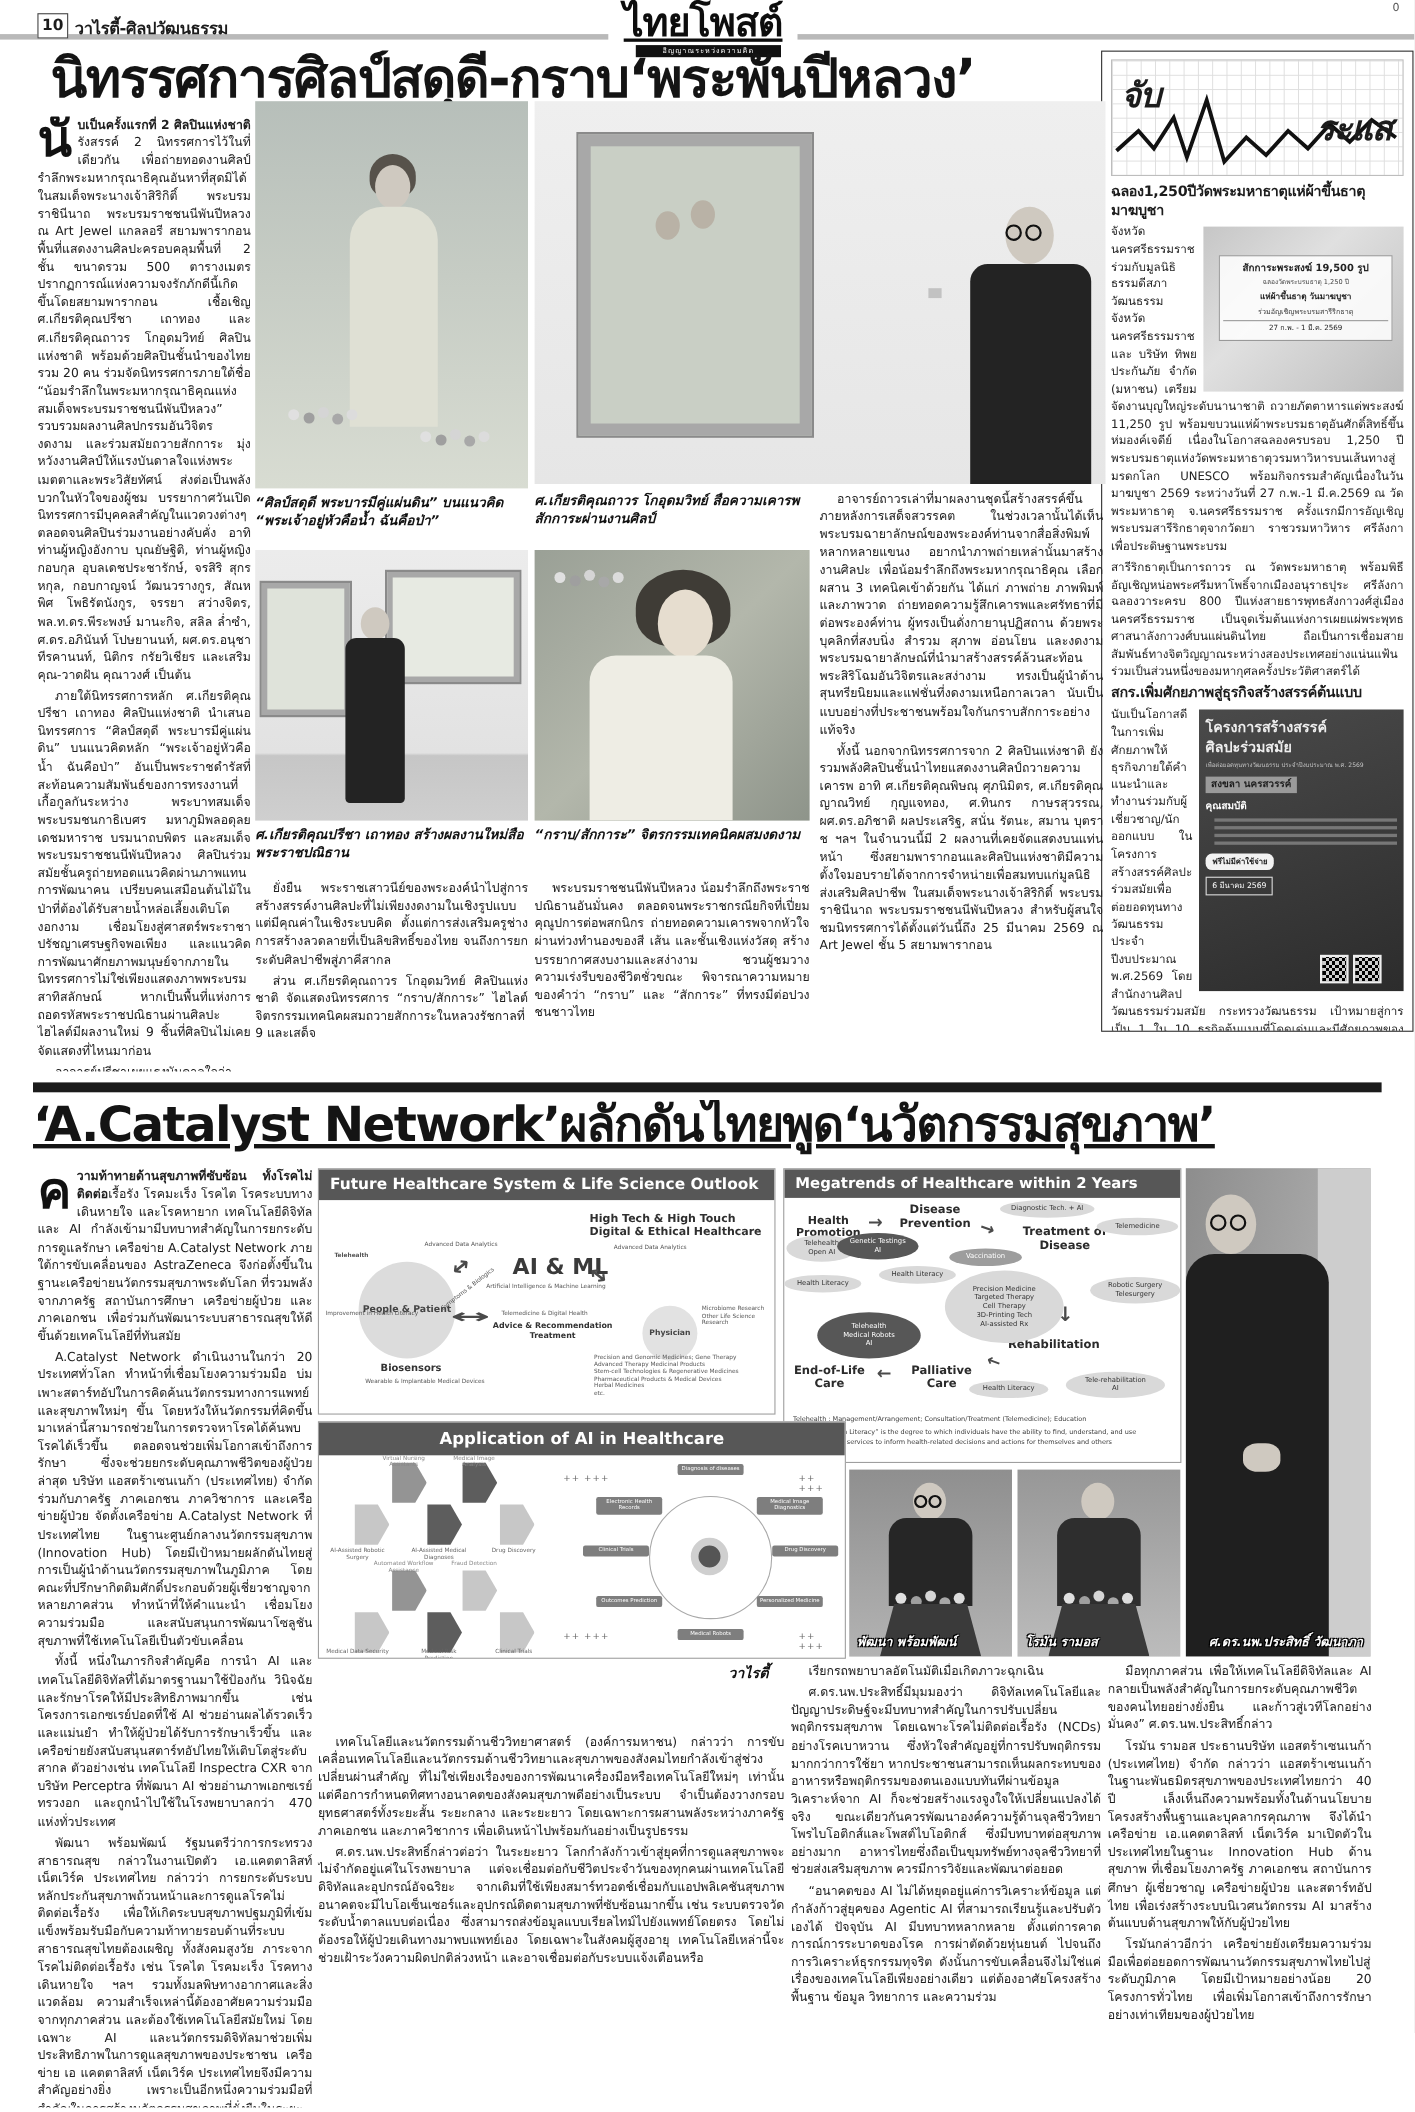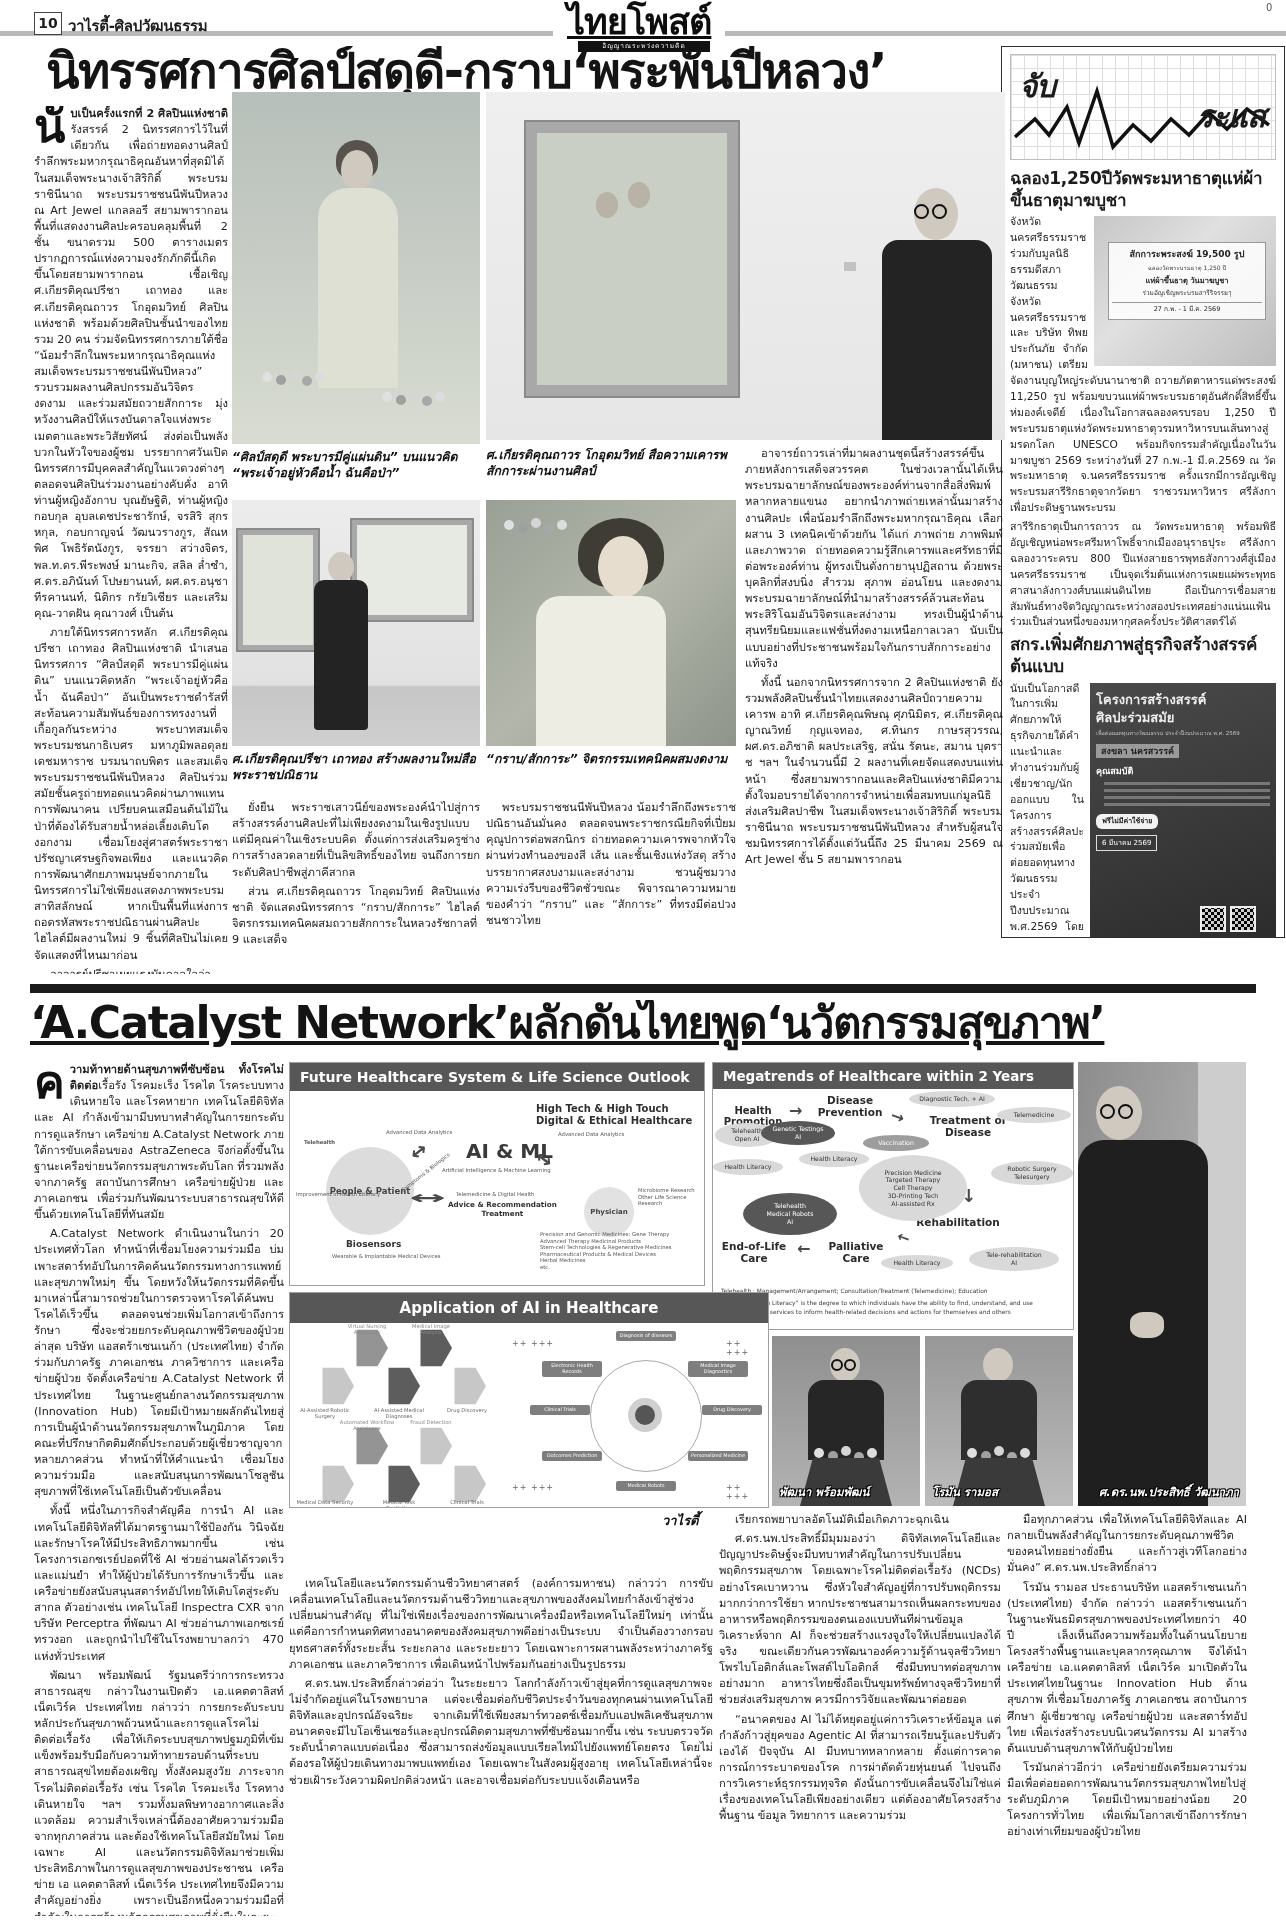--- a/index.html
+++ b/index.html
@@ -42,21 +42,21 @@
   .spk-cap{position:absolute;left:7px;bottom:5px;color:#fff;font-weight:bold;font-style:italic;font-size:11.5px;
            text-shadow:-1px -1px 0 #000,1px -1px 0 #000,-1px 1px 0 #000,1px 1px 0 #000;}
   .spk-cap.right{left:auto;right:7px;}
   
   .tbox{border:1.5px solid #2e2e2e;background:#fff;padding:7px 8px;overflow:hidden;}
   .tb-logo{position:relative;height:104px;margin-bottom:7px;
     background-image:linear-gradient(#dedede 1px,transparent 1px),linear-gradient(90deg,#dedede 1px,transparent 1px);
     background-size:13px 13px;border:1px solid #bdbdbd;}
   .tb-logo .w1{position:absolute;left:8px;top:6px;font-size:31px;font-weight:900;font-style:italic;letter-spacing:-1px;}
   .tb-logo .w2{position:absolute;right:10px;top:36px;font-size:31px;font-weight:900;font-style:italic;letter-spacing:-1px;}
-  .tb-h{font-size:17px;font-weight:900;letter-spacing:-0.3px;line-height:1.3;margin:2px 0 3px 0;}
+  .tb-h{font-size:13px;font-weight:900;letter-spacing:-0.3px;line-height:1.3;margin:2px 0 3px 0;}
   .tb-body{font-size:10.6px;line-height:1.5;text-align:justify;color:#222;}
   .tb-body p{margin:0 0 3px 0;}
   .poster{float:right;margin:2px 0 4px 6px;overflow:hidden;position:relative;}
   .poster1{width:182px;height:150px;background:linear-gradient(135deg,#c6c6c6,#e0e0e0 40%,#bdbdbd);}
   .poster1 .inner{position:absolute;left:14px;top:26px;width:150px;background:rgba(255,255,255,.85);border:1px solid #999;
     text-align:center;padding:5px 3px;}
   .poster1 .l1{font-size:9px;font-weight:bold;}
   .poster1 .l2{font-size:6px;color:#444;margin-top:1px;}
   .poster1 .l3{font-size:7.5px;font-weight:bold;margin-top:3px;}
   .poster1 .l4{font-size:6.5px;margin-top:3px;color:#333;}
@@ -123,21 +123,21 @@
       </svg>
       <span class="w2">ระแส</span>
     </div>
     <div class="tb-h">ฉลอง1,250ปีวัดพระมหาธาตุแห่ผ้าขึ้นธาตุมาฆบูชา</div>
     <div class="tb-body">
       <div class="poster poster1">
         <div class="inner">
           <div class="l1">สักการะพระสงฆ์ 19,500 รูป</div>
           <div class="l2">ฉลองวัดพระบรมธาตุ 1,250 ปี</div>
           <div class="l3">แห่ผ้าขึ้นธาตุ วันมาฆบูชา</div>
-          <div class="l4">ร่วมอัญเชิญพระบรมสารีริจรรยาุ</div>
+          <div class="l4">ร่วมอัญเชิญพระบรมสารีริกธาตุ</div>
           <div class="l5">27 ก.พ. - 1 มี.ค. 2569</div>
         </div>
       </div>
       <p>จังหวัดนครศรีธรรมราชร่วมกับมูลนิธิธรรมดีสภาวัฒนธรรมจังหวัดนครศรีธรรมราช และ บริษัท ทิพยประกันภัย จำกัด (มหาชน) เตรียมจัดงานบุญใหญ่ระดับนานาชาติ ถวายภัตตาหารแด่พระสงฆ์ 11,250 รูป พร้อมขบวนแห่ผ้าพระบรมธาตุอันศักดิ์สิทธิ์ขึ้นห่มองค์เจดีย์ เนื่องในโอกาสฉลองครบรอบ 1,250 ปี พระบรมธาตุแห่งวัดพระมหาธาตุวรมหาวิหารบนเส้นทางสู่มรดกโลก UNESCO พร้อมกิจกรรมสำคัญเนื่องในวันมาฆบูชา 2569 ระหว่างวันที่ 27 ก.พ.-1 มี.ค.2569 ณ วัดพระมหาธาตุ จ.นครศรีธรรมราช ครั้งแรกมีการอัญเชิญพระบรมสารีริกธาตุจากวัดยา ราชวรมหาวิหาร ศรีลังกา เพื่อประดิษฐานพระบรม</p>
       <p>สารีริกธาตุเป็นการถาวร ณ วัดพระมหาธาตุ พร้อมพิธีอัญเชิญหน่อพระศรีมหาโพธิ์จากเมืองอนุราธปุระ ศรีลังกา ฉลองวาระครบ 800 ปีแห่งสายธารพุทธสังกาวงศ์สู่เมืองนครศรีธรรมราช เป็นจุดเริ่มต้นแห่งการเผยแผ่พระพุทธศาสนาลังกาวงศ์บนแผ่นดินไทย ถือเป็นการเชื่อมสายสัมพันธ์ทางจิตวิญญาณระหว่างสองประเทศอย่างแน่นแฟ้น ร่วมเป็นส่วนหนึ่งของมหากุศลครั้งประวัติศาสตร์ได้</p>
     </div>
     <div class="tb-h">สกร.เพิ่มศักยภาพสู่ธุรกิจสร้างสรรค์ต้นแบบ</div>
     <div class="tb-body">
       <div class="poster poster2">
         <div class="t1">โครงการสร้างสรรค์</div>

